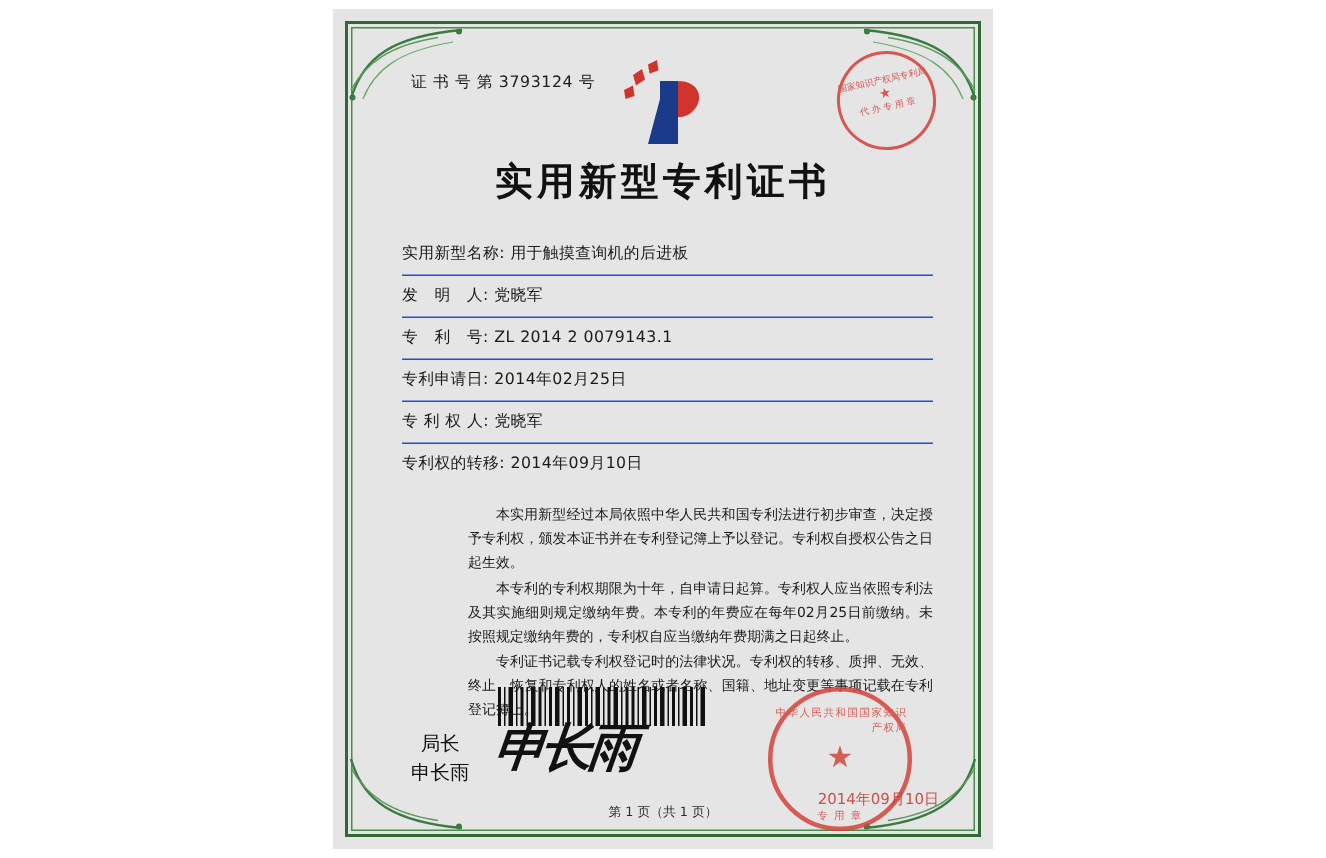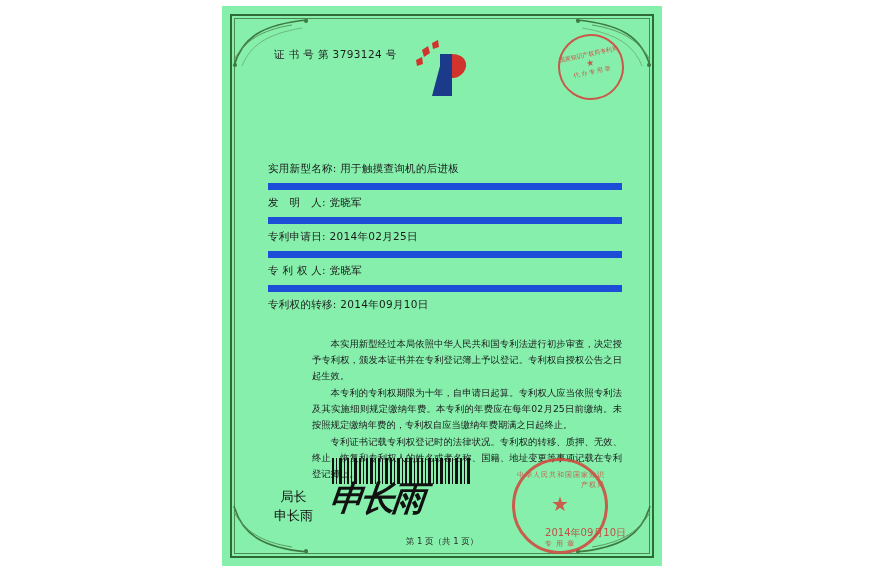--- a/index.html
+++ b/index.html
@@ -14,21 +14,21 @@
     overflow: hidden;
   }
 
   
   #certificate {
     position: absolute;
     left: 222px;
     top: 6px;
     width: 440px;
     height: 560px;
-    background: #86efac;
+    background: #e5e5e5;
     box-sizing: border-box;
   }
   .outer-border {
     position: absolute;
     left: 8px;
     top: 8px;
     right: 8px;
     bottom: 8px;
     border: 2px solid #2e6b34;
     box-sizing: border-box;
@@ -112,21 +112,21 @@
   .fields {
     position: absolute;
     left: 46px;
     right: 40px;
     top: 150px;
   }
   .field-row {
     font-size: 10.5px;
     color: #1a1a1a;
     padding: 6px 0 7px 0;
-    border-bottom: 7px solid #1d4ed8;
+    border-bottom: 1px solid #1d4ed8;
     white-space: nowrap;
     overflow: hidden;
     text-overflow: ellipsis;
     letter-spacing: 0.3px;
   }
   .field-row.no-rule { border-bottom: none; }
   .field-label { display: inline; }
   .field-value { display: inline; }
 
   
@@ -273,29 +273,34 @@
     <path d="M42 18 C 56 18, 60 30, 52 38 C 48 42, 44 42, 42 42 Z" fill="#d0342c"></path>
     <polygon points="22,60 30,30 30,60" fill="#1b3a8a"></polygon>
   </svg>
 
   <div class="red-seal-top">
     <div>国家知识产权局专利局</div>
     <div class="seal-star">★</div>
     <div>代 办 专 用 章</div>
   </div>
 
+  <div class="main-title">实用新型专利证书</div>
 
   <div class="fields">
     <div class="field-row">
       <span class="field-label">实用新型名称:</span>
       <span class="field-value">用于触摸查询机的后进板</span>
     </div>
     <div class="field-row">
       <span class="field-label">发　明　人:</span>
       <span class="field-value">党晓军</span>
+    </div>
+    <div class="field-row">
+      <span class="field-label">专　利　号:</span>
+      <span class="field-value">ZL 2014 2 0079143.1</span>
     </div>
     <div class="field-row">
       <span class="field-label">专利申请日:</span>
       <span class="field-value">2014年02月25日</span>
     </div>
     <div class="field-row">
       <span class="field-label">专 利 权 人:</span>
       <span class="field-value">党晓军</span>
     </div>
     <div class="field-row no-rule">

